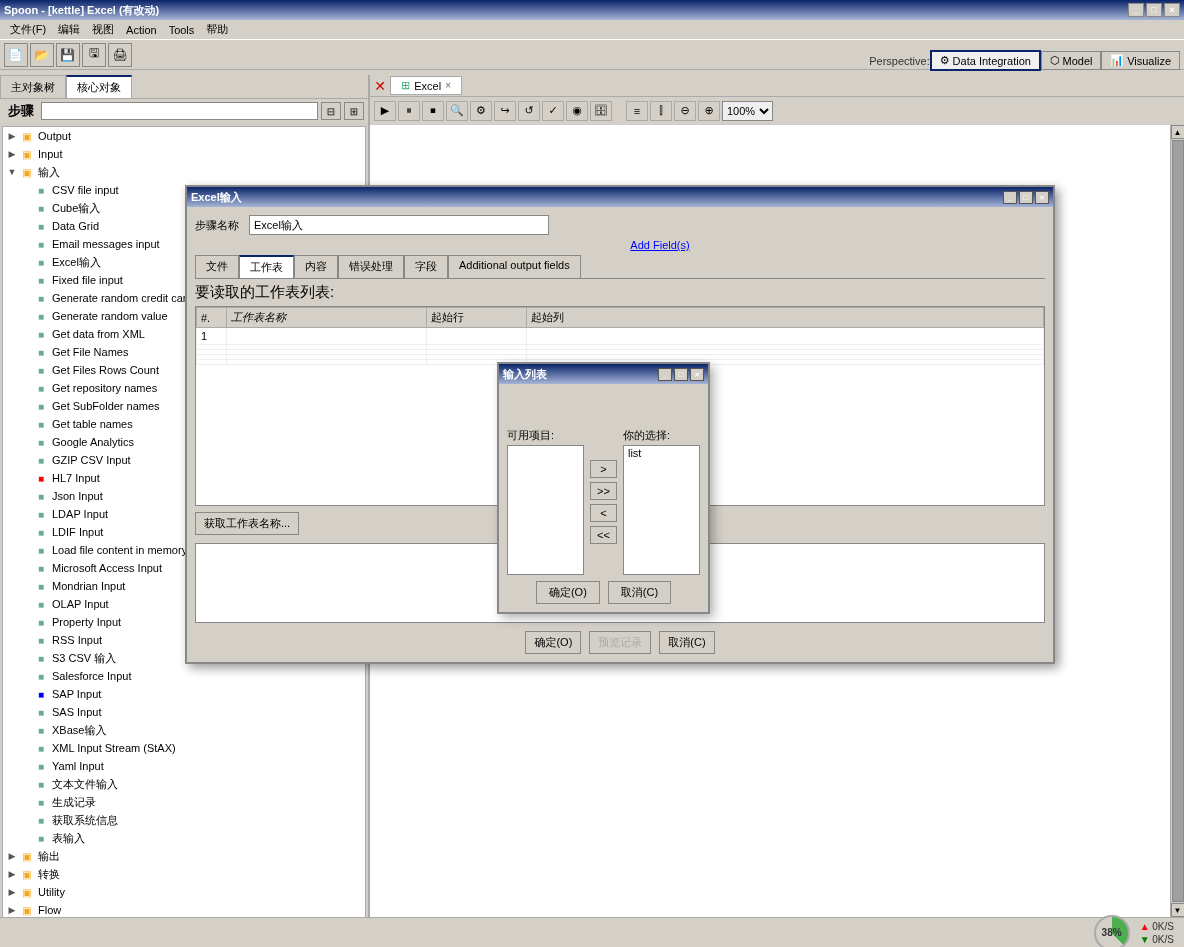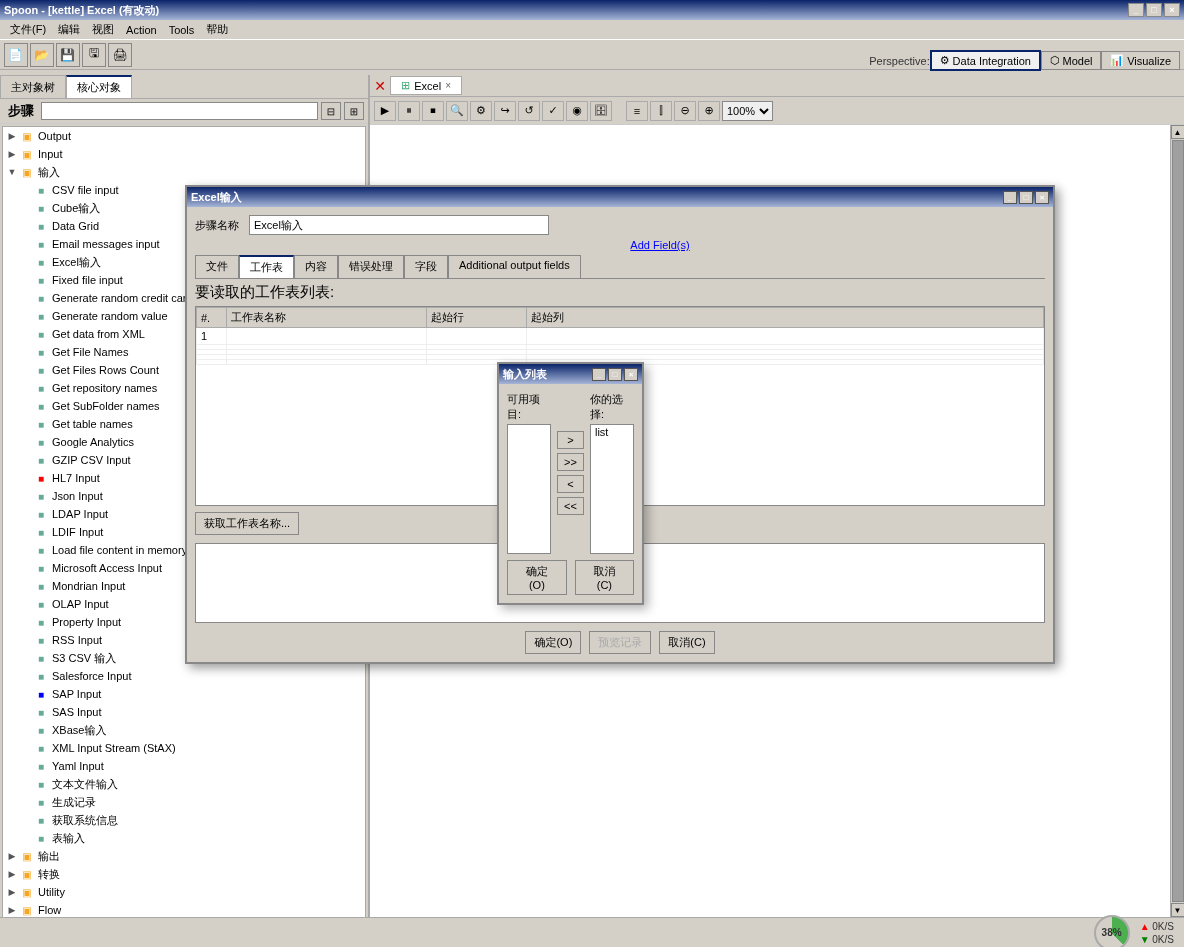--- a/index.html
+++ b/index.html
@@ -439,33 +439,34 @@
     .dialog-btn.disabled {
       color: #aaa;
       cursor: default;
     }
 
     
     .list-dialog {
       position: absolute;
       top: 362px;
       left: 497px;
-      width: 147px;
+      width: 213px;
       background: #d4d0c8;
       border: 2px solid #888;
       box-shadow: 4px 4px 10px rgba(0,0,0,0.3);
       z-index: 200;
     }
     .list-dialog-content {
       padding: 8px;
     }
     .list-two-col {
       display: flex;
       gap: 4px;
       margin-bottom: 6px;
+      margin-top: 36px;
     }
     .list-col { flex: 1; display: flex; flex-direction: column; }
     .list-col-label { font-size: 11px; margin-bottom: 2px; }
     .list-listbox {
       border: 1px solid #888;
       background: white;
       height: 130px;
       overflow-y: auto;
       font-size: 11px;
     }
@@ -915,21 +916,21 @@
 
     <div class="dialog-table-label">要读取的工作表列表:</div>
 
     <div class="dialog-table-wrap">
       <table class="dialog-table">
         <thead>
           <tr>
             <th style="width:30px;">
               <span>#.</span>
             </th>
-            <th style="width:200px;">
+            <th style="width:200px;font-style:italic;">
               <span>工作表名称</span>
             </th>
             <th style="width:100px;">
               <span>起始行</span>
             </th>
             <th>
               <span>起始列</span>
             </th>
           </tr>
         </thead>

